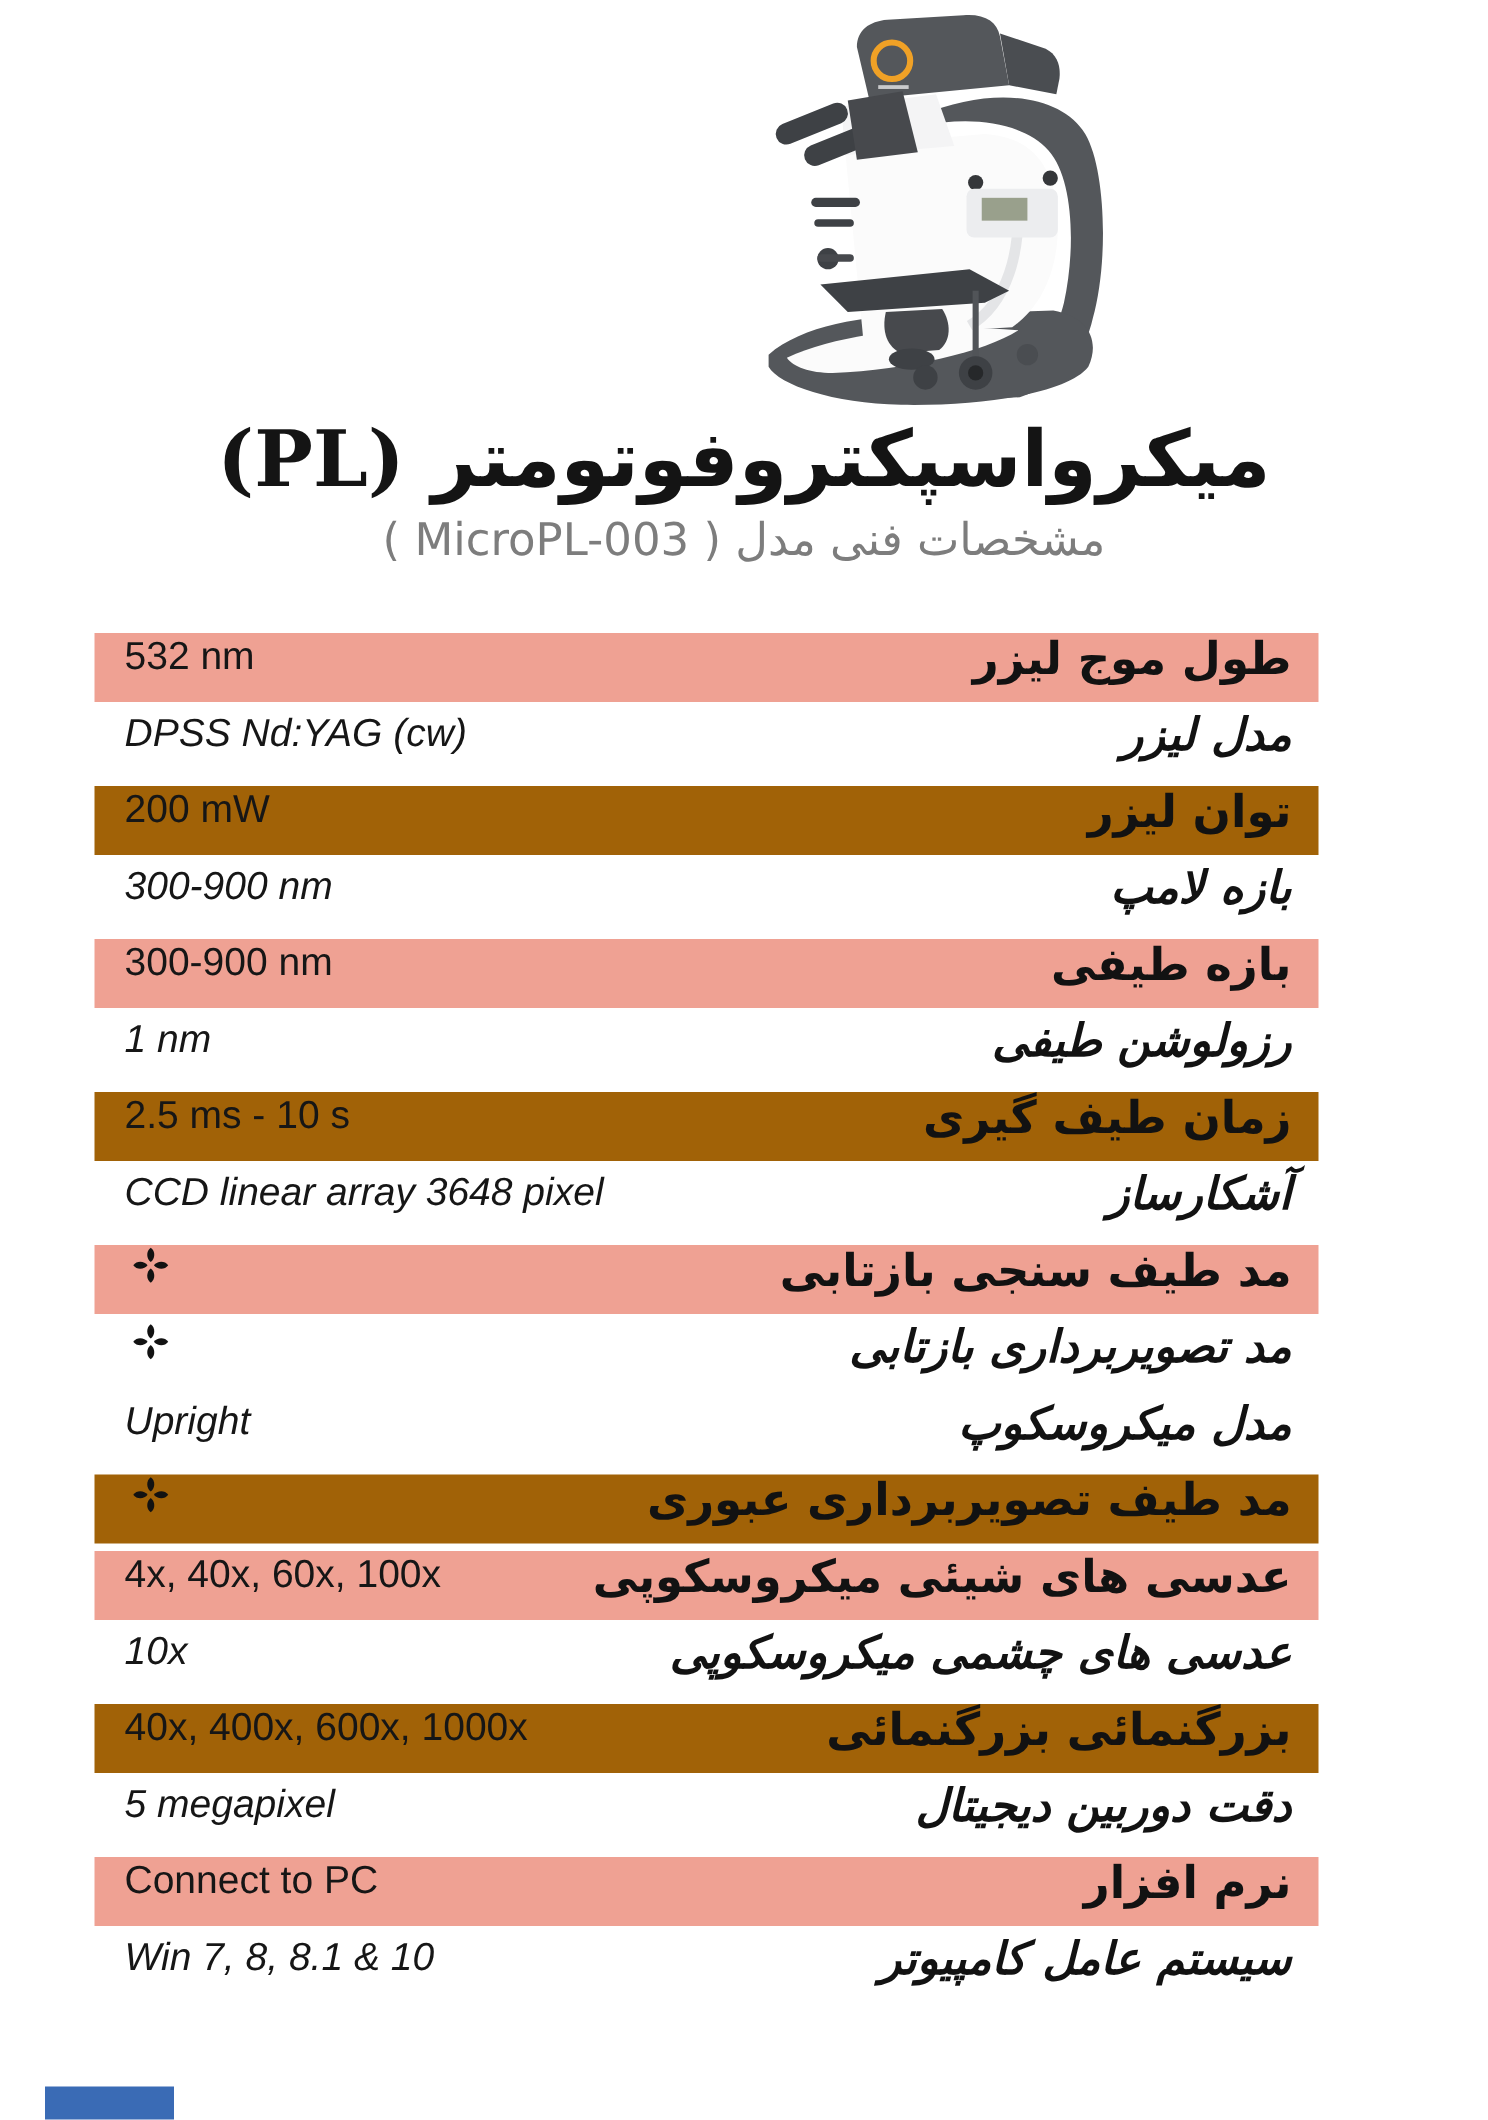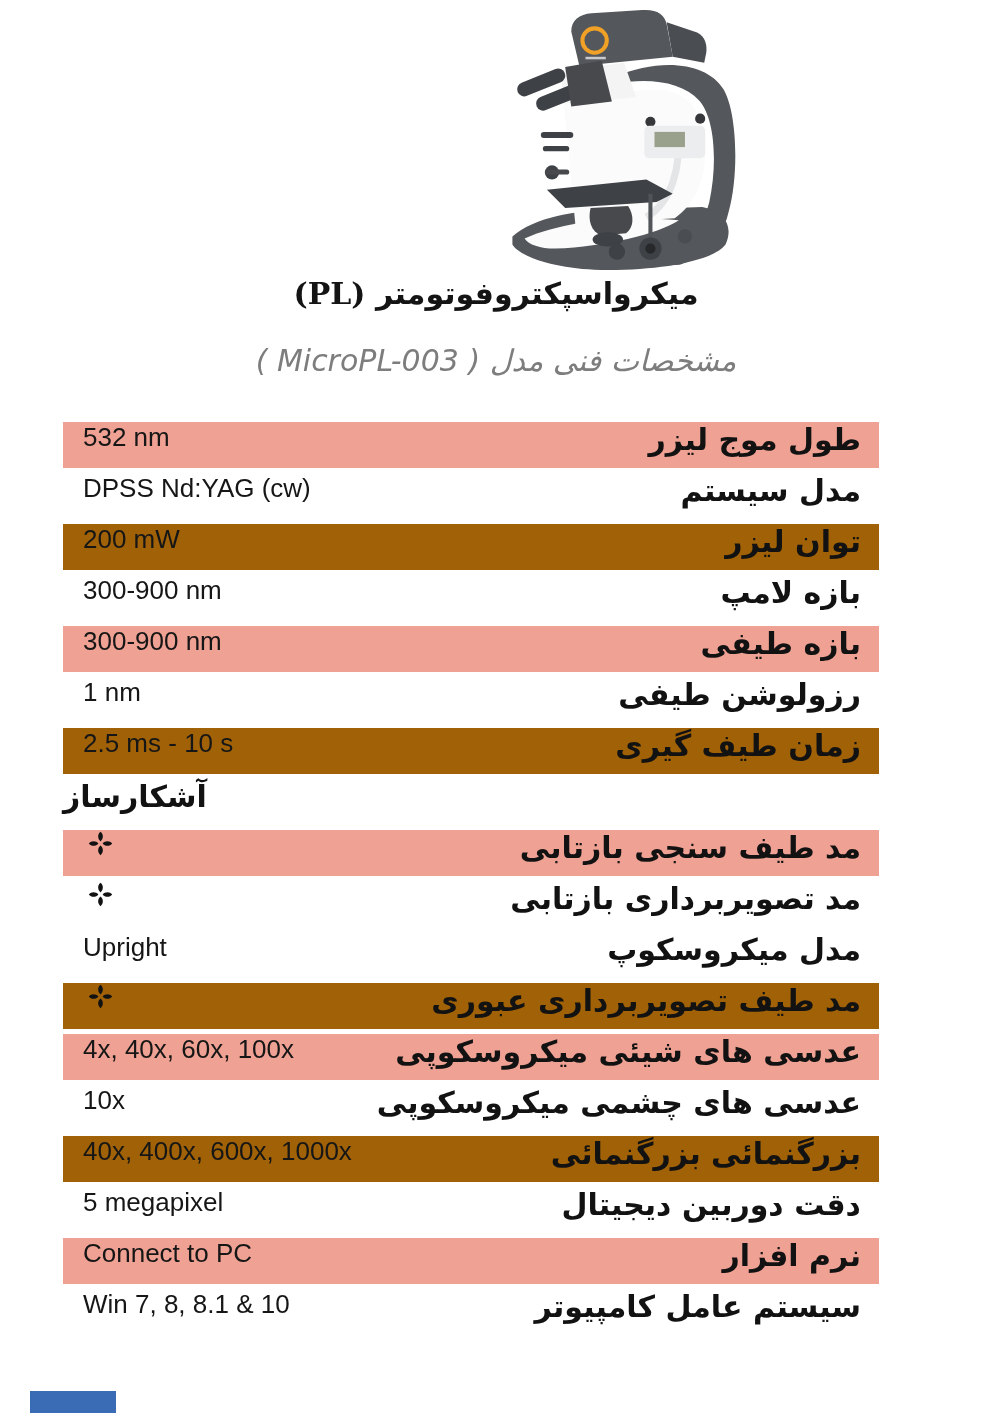--- a/index.html
+++ b/index.html
@@ -9,38 +9,38 @@
   }
   .page{position:absolute;inset:0;}
 
   
   .micro{position:absolute;left:492px;top:4px;width:258px;height:272px;}
 
   
   .title{
     position:absolute;top:276px;left:0;width:100%;text-align:center;
     direction:rtl;font-family:"DejaVu Sans",sans-serif;font-weight:bold;
-    font-size:30px;color:#141414;letter-spacing:0px;
+    font-size:52px;color:#141414;letter-spacing:0px;
   }
   .title .latin{font-family:"DejaVu Serif",serif;font-weight:bold;}
   .subtitle{
     position:absolute;top:343px;left:0;width:100%;text-align:center;
     direction:rtl;font-family:"DejaVu Sans",sans-serif;
-    font-size:30px;color:#7d7d7d;font-style:italic;
+    font-size:30px;color:#7d7d7d;
   }
 
   
   .spec-table{position:absolute;top:422px;left:63px;width:816px;}
   .spec-row{
     height:46px;margin-bottom:5px;
     display:flex;justify-content:space-between;align-items:flex-start;
   }
   .bg-salmon{background:#EFA193;}
   .bg-gray{background:#a16207;}
-  .bg-white{background:transparent;}
+  .bg-white{background:transparent;font-style:italic;}
   .spec-value{
     padding-left:20px;font-size:26px;color:#161616;white-space:nowrap;
     font-family:"Liberation Sans",sans-serif;
   }
   .spec-value.icon-cell{display:flex;align-items:center;padding-left:24px;}
   .spec-value.icon-cell svg{width:27px;height:27px;}
   .spec-label{
     padding-right:18px;font-size:30px;font-weight:bold;color:#121212;
     direction:rtl;white-space:nowrap;font-family:"DejaVu Sans",sans-serif;
   }
@@ -105,21 +105,21 @@
   <div class="subtitle">مشخصات فنی  مدل ( MicroPL-003 )</div>
 
   <div class="spec-table">
   <div class="spec-row bg-salmon">
     <div class="spec-value">532 nm</div>
     <div class="spec-label">طول موج لیزر</div>
   </div>
 
   <div class="spec-row bg-white">
     <div class="spec-value">DPSS Nd:YAG (cw)</div>
-    <div class="spec-label">مدل سیستم</div>
+    <div class="spec-label">مدل لیزر</div>
   </div>
 
   <div class="spec-row bg-gray">
     <div class="spec-value">200 mW</div>
     <div class="spec-label">توان لیزر</div>
   </div>
 
   <div class="spec-row bg-white">
     <div class="spec-value">300-900 nm</div>
     <div class="spec-label">بازه لامپ</div>
@@ -134,20 +134,21 @@
     <div class="spec-value">1 nm</div>
     <div class="spec-label">رزولوشن طیفی</div>
   </div>
 
   <div class="spec-row bg-gray">
     <div class="spec-value">2.5 ms - 10 s</div>
     <div class="spec-label">زمان طیف گیری</div>
   </div>
 
   <div class="spec-row bg-white">
+    <div class="spec-value">CCD linear array 3648 pixel</div>
     <div class="spec-label">آشکارساز</div>
   </div>
 
   <div class="spec-row bg-salmon">
     <div class="spec-value icon-cell">
   <svg viewBox="-16 -16 32 32" aria-hidden="true">
     <g fill="#121212">
       <path d="M0,-2.5 C-3.4,-5 -4,-11 0,-13.8 C4,-11 3.4,-5 0,-2.5 Z"></path>
       <path d="M0,-2.5 C-3.4,-5 -4,-11 0,-13.8 C4,-11 3.4,-5 0,-2.5 Z" transform="rotate(90)"></path>
       <path d="M0,-2.5 C-3.4,-5 -4,-11 0,-13.8 C4,-11 3.4,-5 0,-2.5 Z" transform="rotate(180)"></path>

